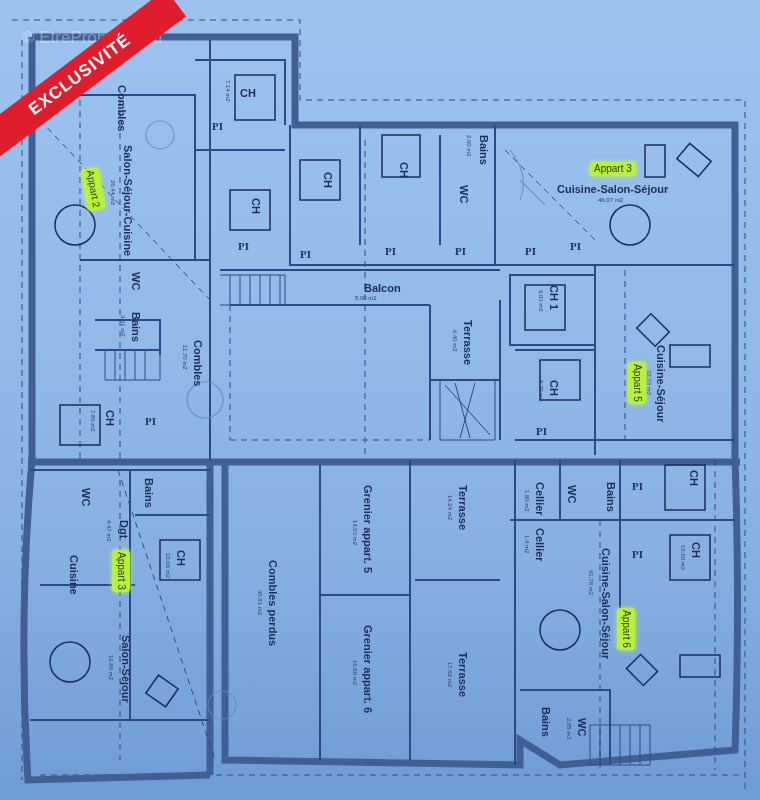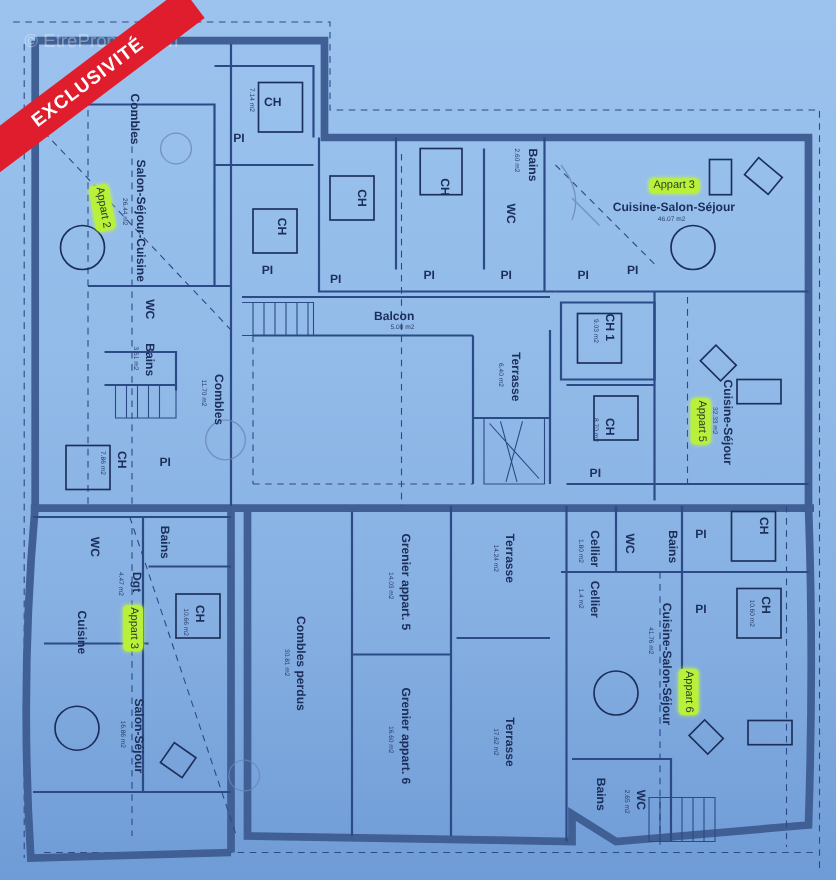--- a/index.html
+++ b/index.html
@@ -5,21 +5,21 @@
   html,body{margin:0;padding:0;}
   body{width:760px;height:800px;overflow:hidden;background:#8fb6e6;font-family:"Liberation Sans",sans-serif;}
   #plan{position:relative;width:760px;height:800px;background:linear-gradient(180deg,#9cc3ee 0%,#92bbe9 40%,#86b0e2 70%,#6f9bd6 100%);overflow:hidden;}
   svg.base{position:absolute;left:0;top:0;}
   .lbl{position:absolute;color:#1c2e5a;font-weight:bold;font-size:11px;white-space:nowrap;line-height:1;}
   .area{position:absolute;color:#2a3d6a;font-size:6px;white-space:nowrap;line-height:1;}
   .v{writing-mode:vertical-rl;}
   .hl{position:absolute;background:#b8f03a;color:#2a3d2a;font-size:10px;padding:2px 4px;border-radius:4px;white-space:nowrap;line-height:1;box-shadow:0 0 4px #c6ff40;}
   .ribbon{position:absolute;left:-40px;top:58px;width:240px;height:34px;background:#e01d2d;color:#fff;font-weight:bold;font-size:17px;letter-spacing:1px;text-align:center;line-height:34px;transform:rotate(-37deg);transform-origin:center;}
   .wm{position:absolute;left:22px;top:28px;color:rgba(255,255,255,0.35);font-size:17px;white-space:nowrap;}
-  .pi{position:absolute;color:#1c2e5a;font-size:11px;font-weight:bold;}
+  .pi{position:absolute;color:#1c2e5a;font-size:11px;font-weight:bold;font-family:Liberation Serif, serif;}
 </style>
 </head>
 <body>
 
 <div id="plan">
 
   <svg class="base" width="760" height="800" viewBox="0 0 760 800">
     <g fill="none" stroke="#2c4a86" stroke-width="1">
 
       <path d="M12 20 L300 20 L300 100 L745 100 L745 790" stroke-dasharray="6 5"></path>
@@ -170,21 +170,21 @@
   <div class="lbl v" style="left:478px;top:135px;">Bains</div>
   <div class="area v" style="left:466px;top:135px;">2.60 m2</div>
   <div class="lbl v" style="left:458px;top:185px;">WC</div>
 
   <div class="hl" style="left:590px;top:162px;">Appart 3</div>
   <div class="lbl" style="left:557px;top:184px;">Cuisine-Salon-Séjour</div>
   <div class="area" style="left:598px;top:197px;">46.07 m2</div>
   <div class="pi" style="left:570px;top:240px;">PI</div>
   <div class="pi" style="left:525px;top:245px;">PI</div>
 
-  <div class="lbl" style="left:340px;top:283px;">Balcon</div>
+  <div class="lbl" style="left:364px;top:283px;">Balcon</div>
   <div class="area" style="left:355px;top:295px;">5.00 m2</div>
   <div class="lbl v" style="left:462px;top:320px;">Terrasse</div>
   <div class="area v" style="left:452px;top:330px;">6.40 m2</div>
 
   <div class="lbl v" style="left:548px;top:285px;">CH 1</div>
   <div class="area v" style="left:538px;top:290px;">9.03 m2</div>
   <div class="lbl v" style="left:548px;top:380px;">CH</div>
   <div class="area v" style="left:538px;top:380px;">8.70 m2</div>
   <div class="pi" style="left:536px;top:425px;">PI</div>
   <div class="lbl v" style="left:655px;top:345px;">Cuisine-Séjour</div>

